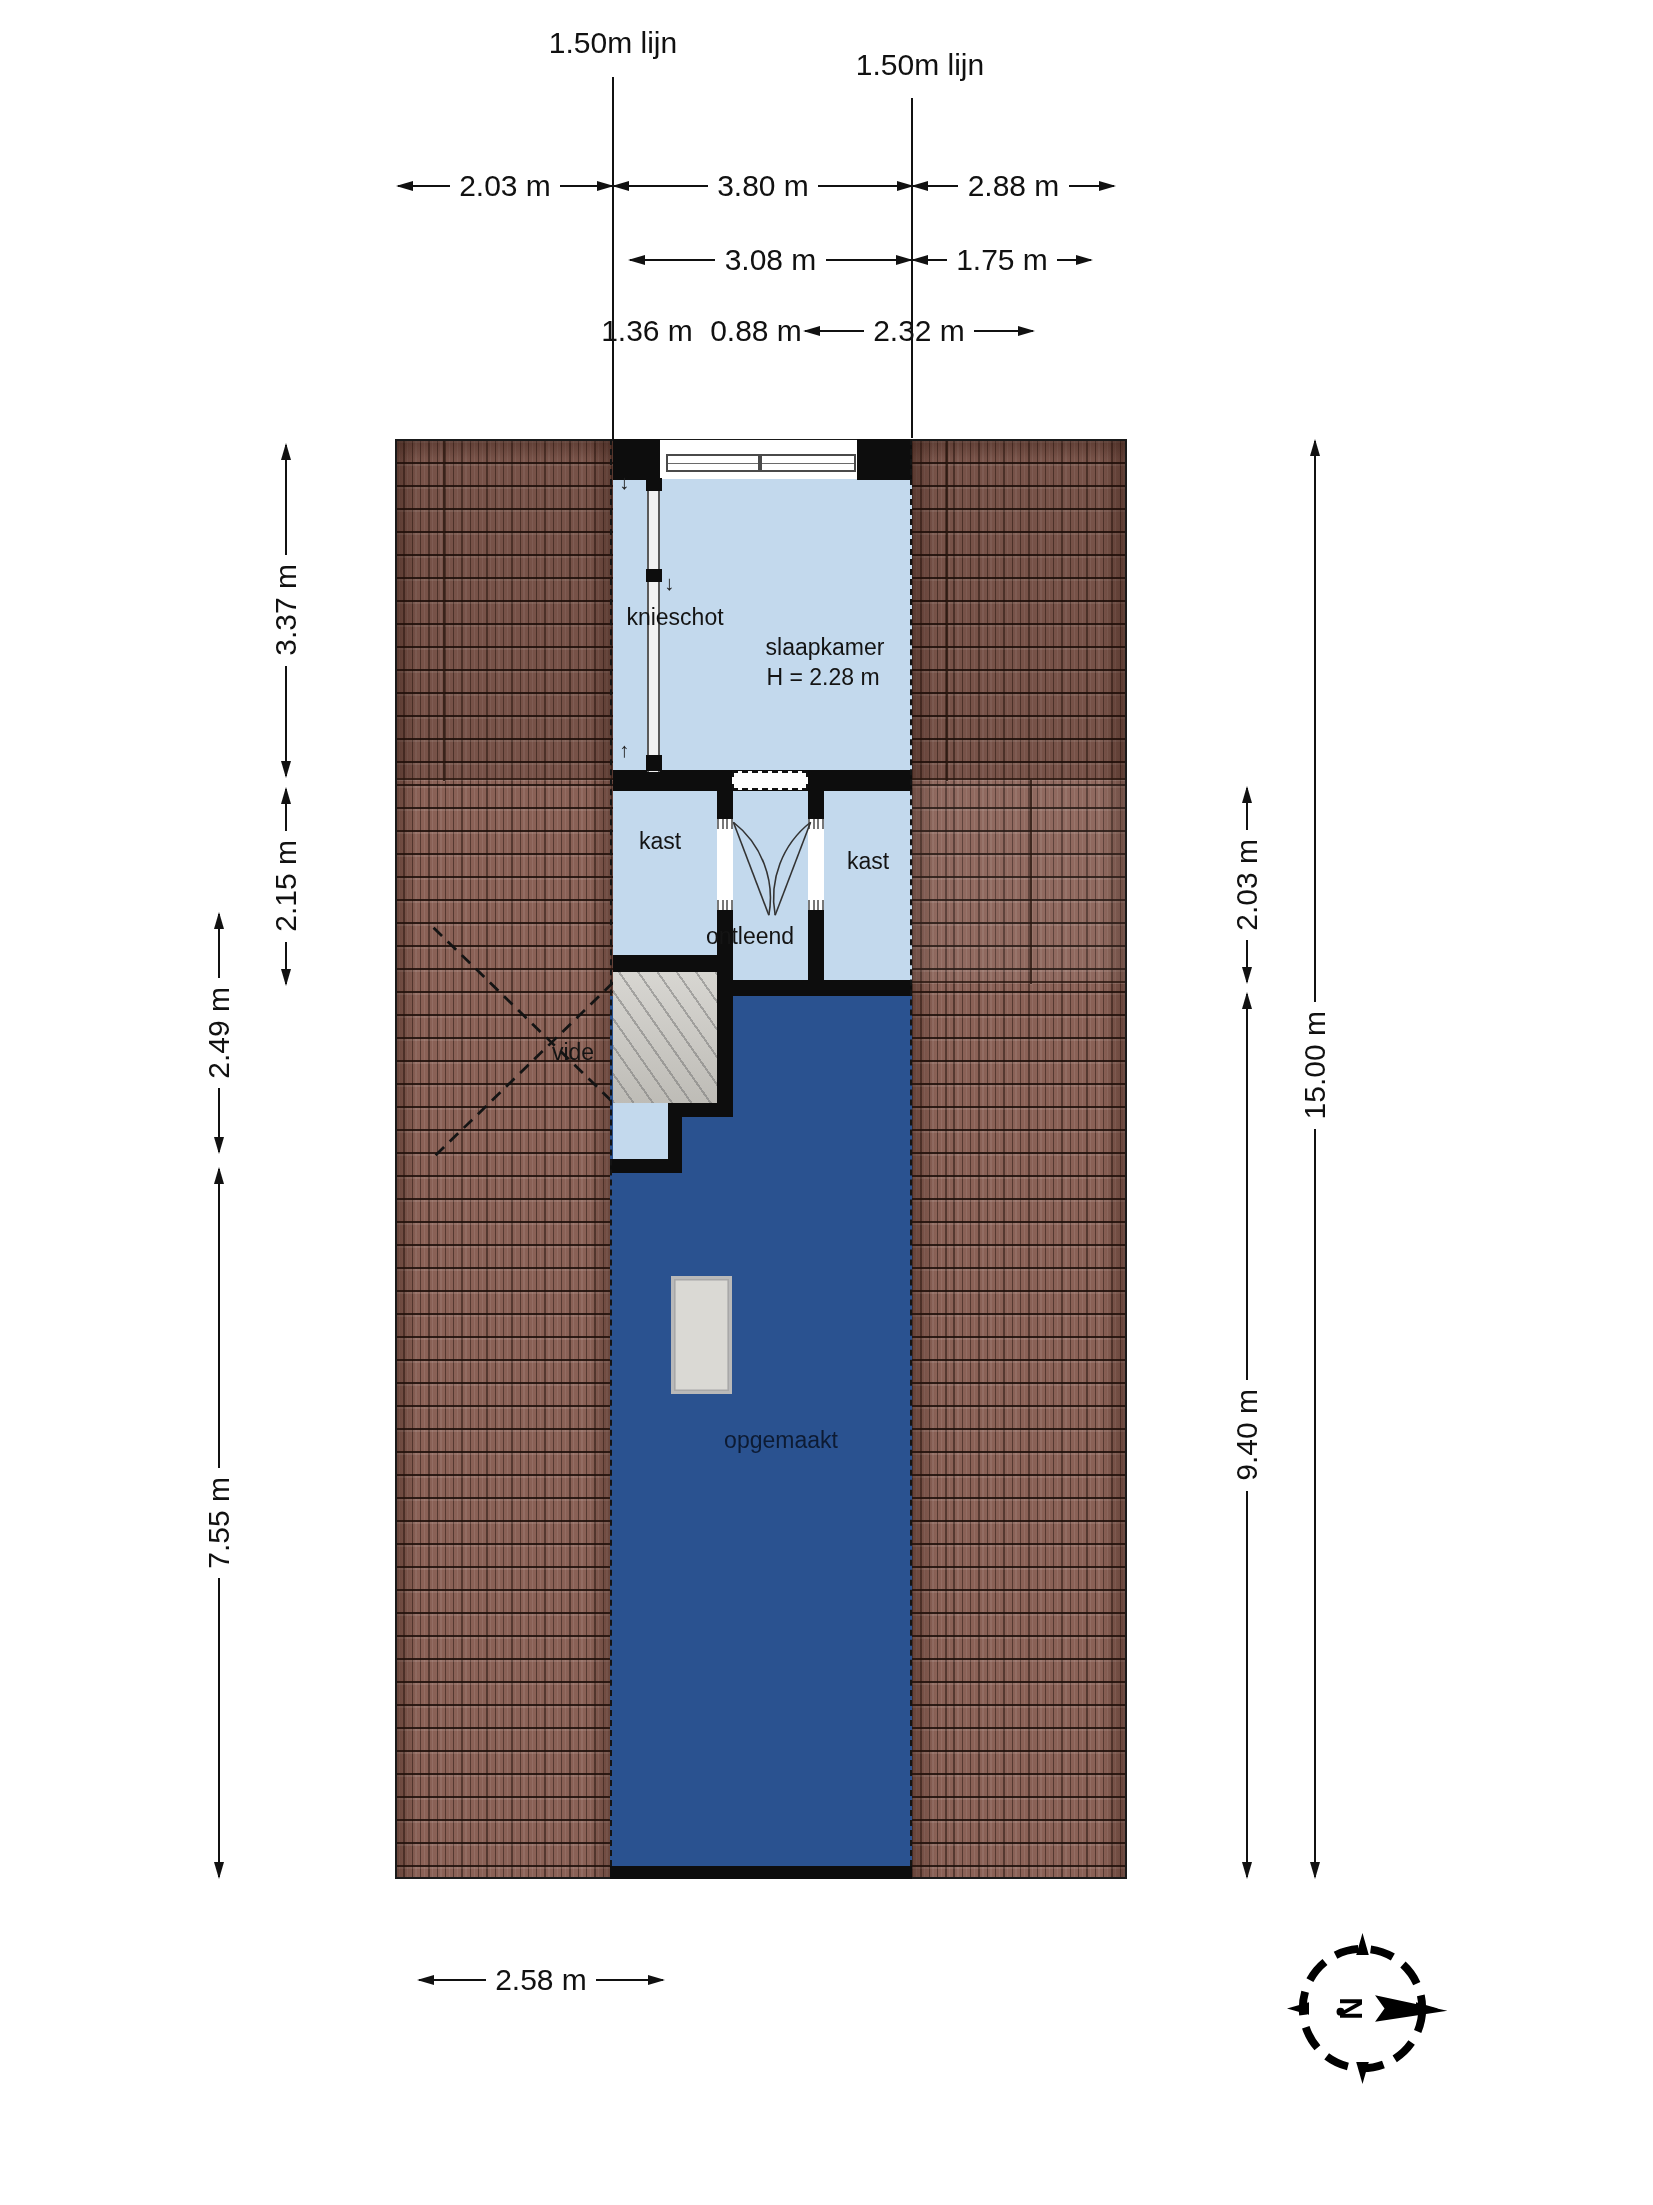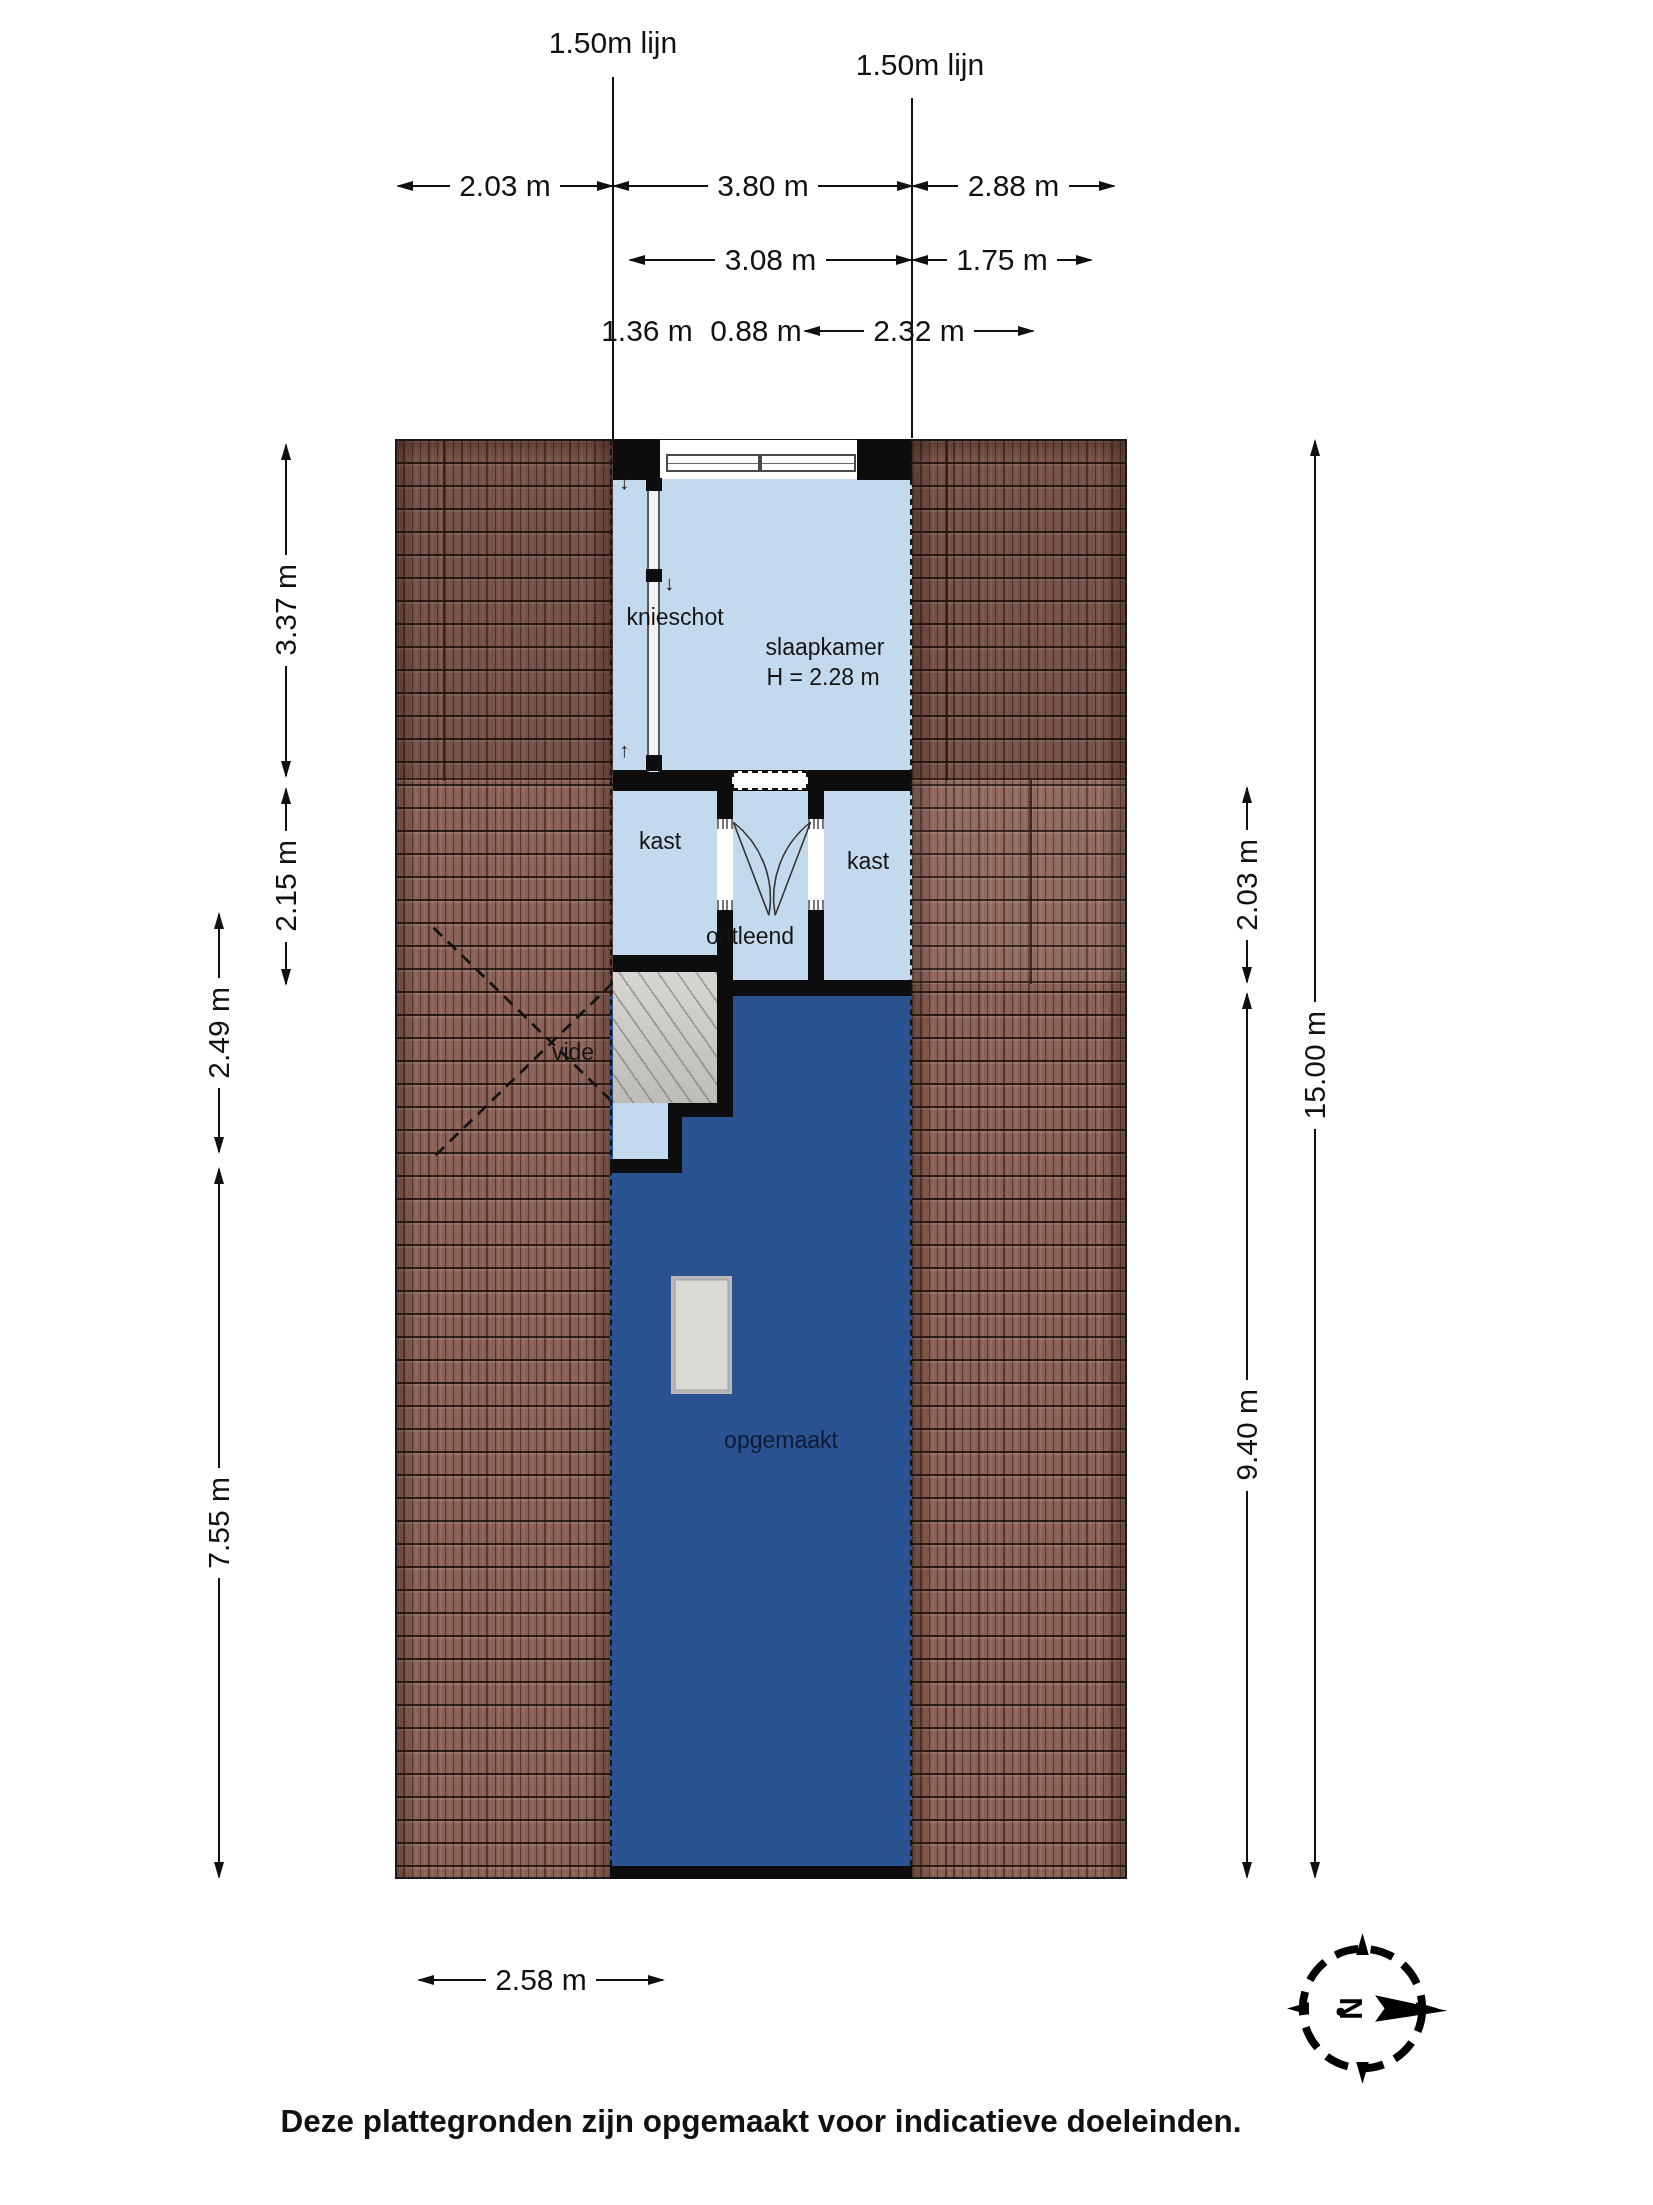--- a/index.html
+++ b/index.html
@@ -232,17 +232,16 @@
     <polygon points="110,14 102,42 118,42" fill="#000"></polygon>
     <polygon points="14,110 42,102 42,118" fill="#000"></polygon>
     <polygon points="110,206 102,178 118,178" fill="#000"></polygon>
     <polygon points="206,110 178,102 178,118" fill="#000"></polygon>
     <circle cx="82" cy="114" r="5" fill="#000"></circle>
     <polygon points="126,93 218,113 126,127 138,110" fill="#000"></polygon>
     <text transform="translate(95,110) rotate(90)" font-size="40" font-weight="bold" font-family="Liberation Sans, sans-serif" text-anchor="middle" dominant-baseline="central" fill="#000">N</text>
   </svg>
 
   <div class="footer" style="top:2103px;">
-    <div>Deze plattegronden zijn opgemaakt voor indicatieve doeleinden.</div>
   </div>
 
 </div>
 
 
 </body></html>

